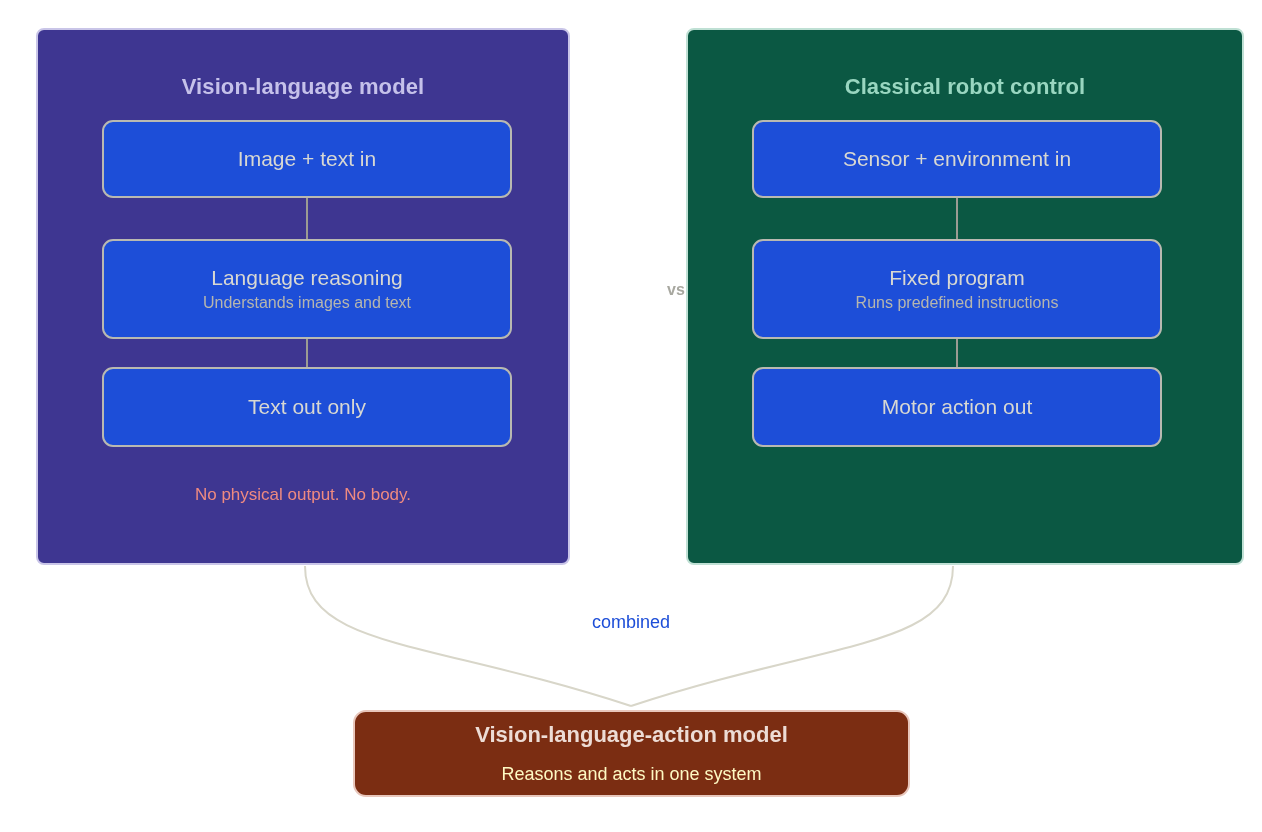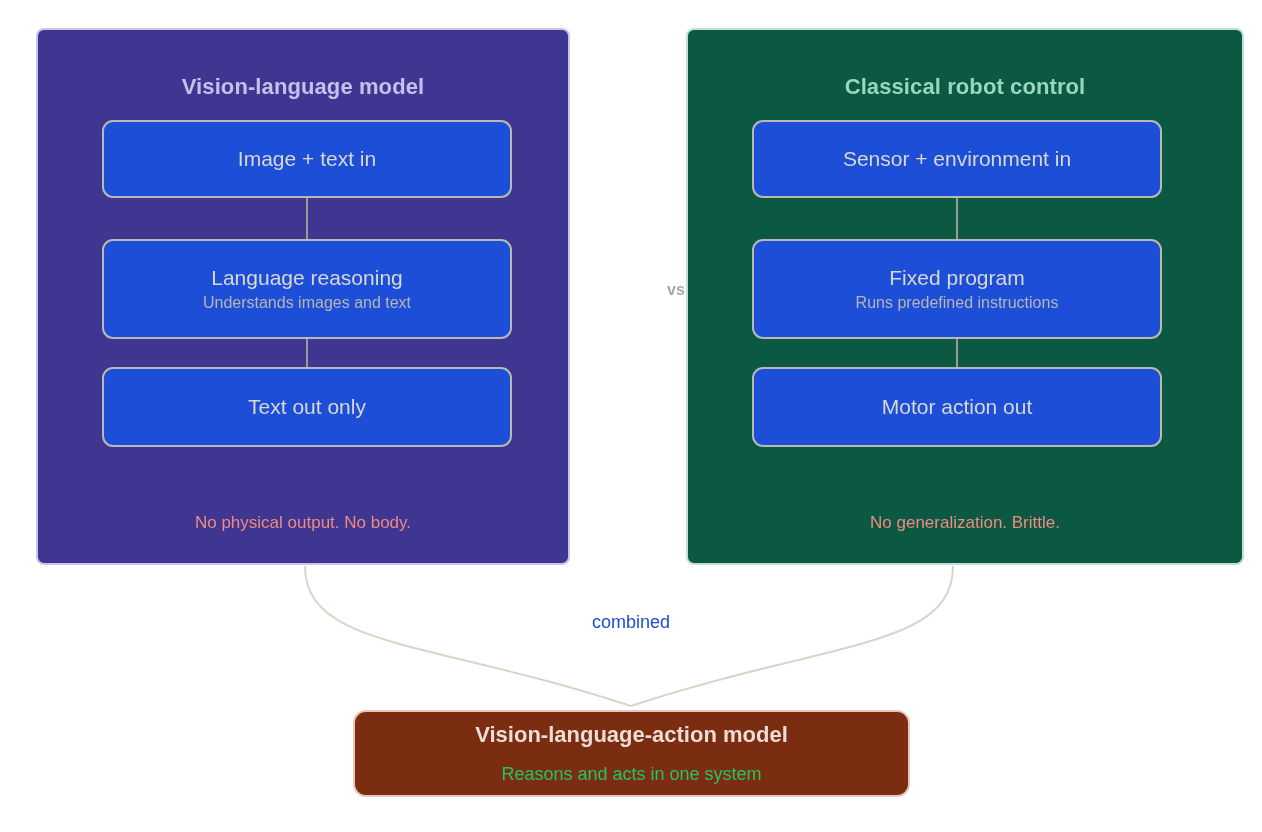--- a/index.html
+++ b/index.html
@@ -103,21 +103,20 @@
 
   
   .caveat {
     position: absolute;
     left: 0;
     right: 0;
     top: 455px;
     text-align: center;
     font-size: 17px;
     color: #ef8a80;
-    margin-top: 28px;
   }
 
   
   .vs-label {
     position: absolute;
     left: 570px;
     top: 281px;
     width: 116px;
     text-align: center;
     font-size: 16px;
@@ -170,21 +169,21 @@
     text-align: center;
   }
   .result-title {
     font-size: 22px;
     font-weight: bold;
     color: #eddcd5;
     line-height: 1.2;
   }
   .result-sub {
     font-size: 18px;
-    color: #22c55e;
+    color: #fef9c3;
     margin-top: 16px;
     line-height: 1.2;
   }
 </style>
 </head>
 <body>
 
 <div id="canvas">
 
   <div class="panel panel-left">
@@ -223,21 +222,20 @@
       <div class="step-title">Fixed program</div>
       <div class="step-sub">Runs predefined instructions</div>
     </div>
 
     <div class="vconn vconn-b"></div>
 
     <div class="step step-3">
       <div class="step-title">Motor action out</div>
     </div>
 
-    <div class="caveat">No generalization. Brittle.</div>
   </div>
 
   <div class="vs-label">vs</div>
 
   <svg id="merge-svg" viewBox="0 0 1262 832" xmlns="http://www.w3.org/2000/svg">
     <path d="M 305 566 C 305 648 430 640 631 706"></path>
     <path d="M 953 566 C 953 648 832 640 631 706"></path>
   </svg>
 
   <div class="combined-label">combined</div>

